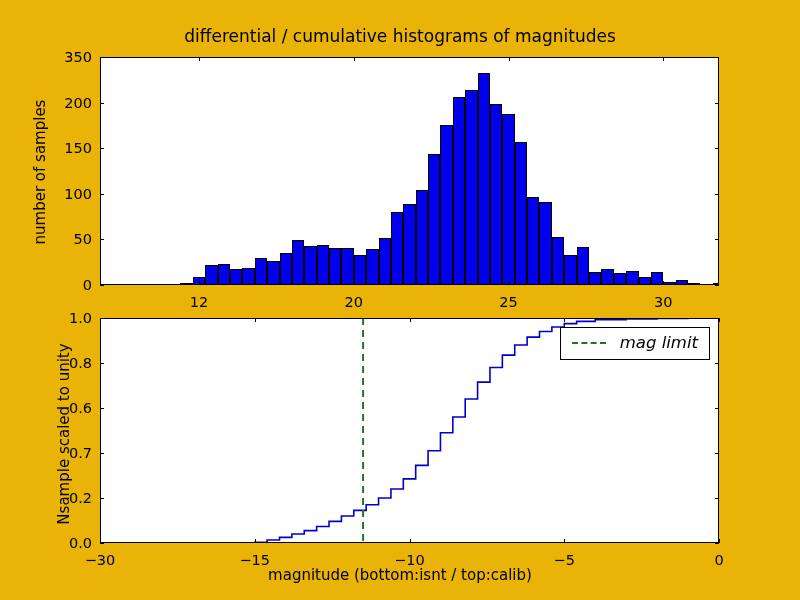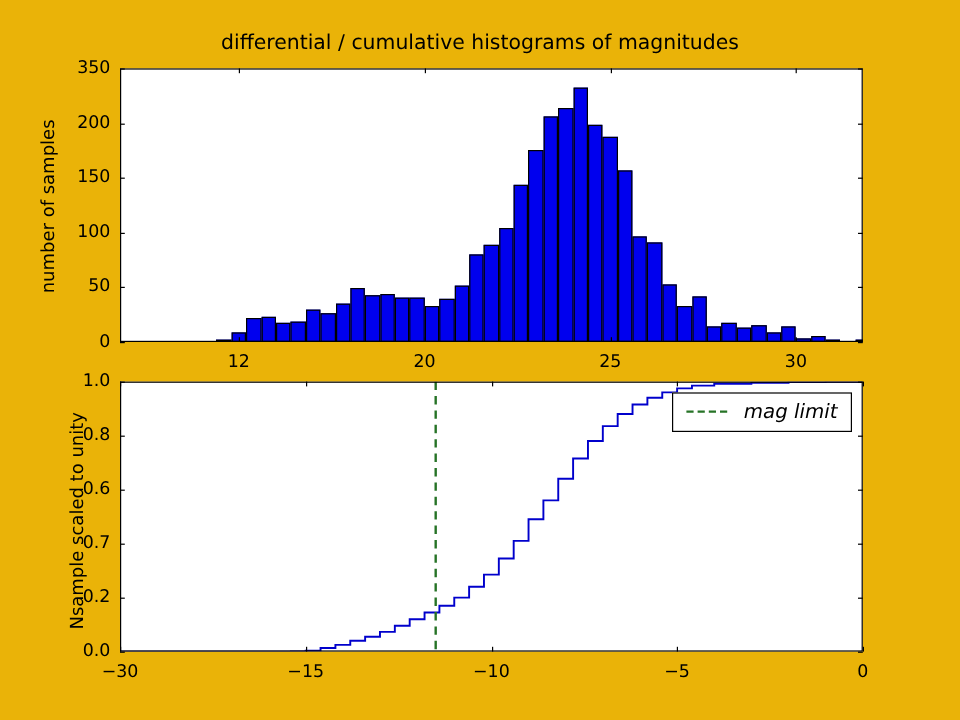--- a/index.html
+++ b/index.html
@@ -273,14 +273,15 @@
       <div class="ticklabel ticklabel-x" style="left: 719px; top: 553px;">0</div>
       <div class="ticklabel ticklabel-y" style="left: 48px; width: 44px; top: 543px;">0.0</div>
       <div class="ticklabel ticklabel-y" style="left: 48px; width: 44px; top: 498px;">0.2</div>
       <div class="ticklabel ticklabel-y" style="left: 48px; width: 44px; top: 453px;">0.7</div>
       <div class="ticklabel ticklabel-y" style="left: 48px; width: 44px; top: 408px;">0.6</div>
       <div class="ticklabel ticklabel-y" style="left: 48px; width: 44px; top: 363px;">0.8</div>
       <div class="ticklabel ticklabel-y" style="left: 48px; width: 44px; top: 318px;">1.0</div>
     </div>
   <div class="ylabel" id="ylabel-bottom" style="left:-61px; top:425px; width:250px;">Nsample scaled to unity</div>
 
+  <div id="xlabel-bottom">magnitude (bottom:isnt / top:calib)</div>
 
 </div>
 
 </body></html>

